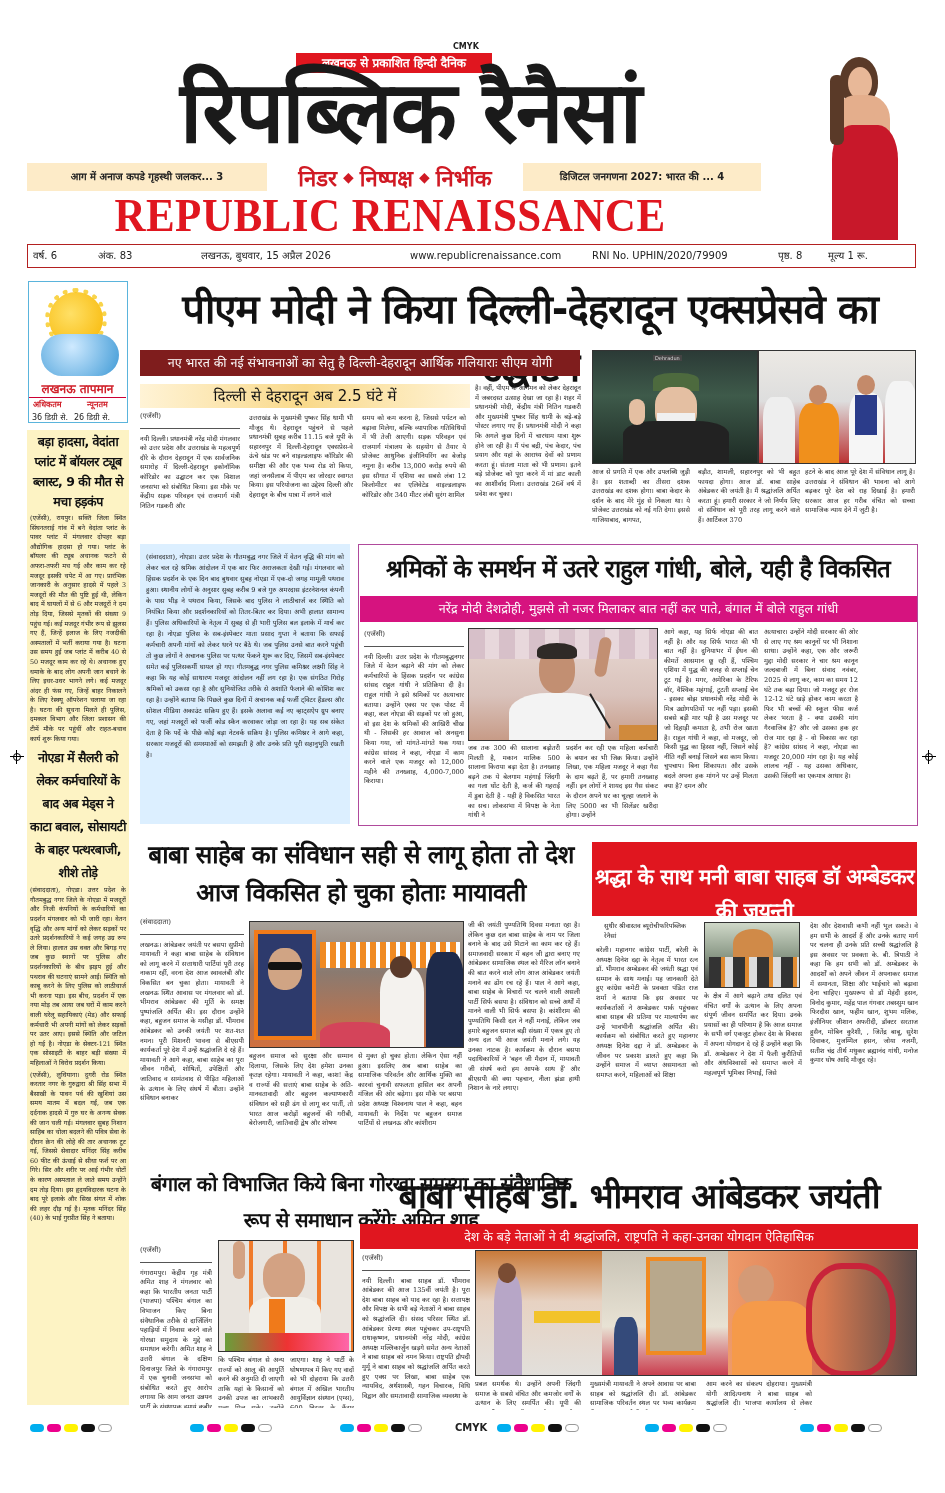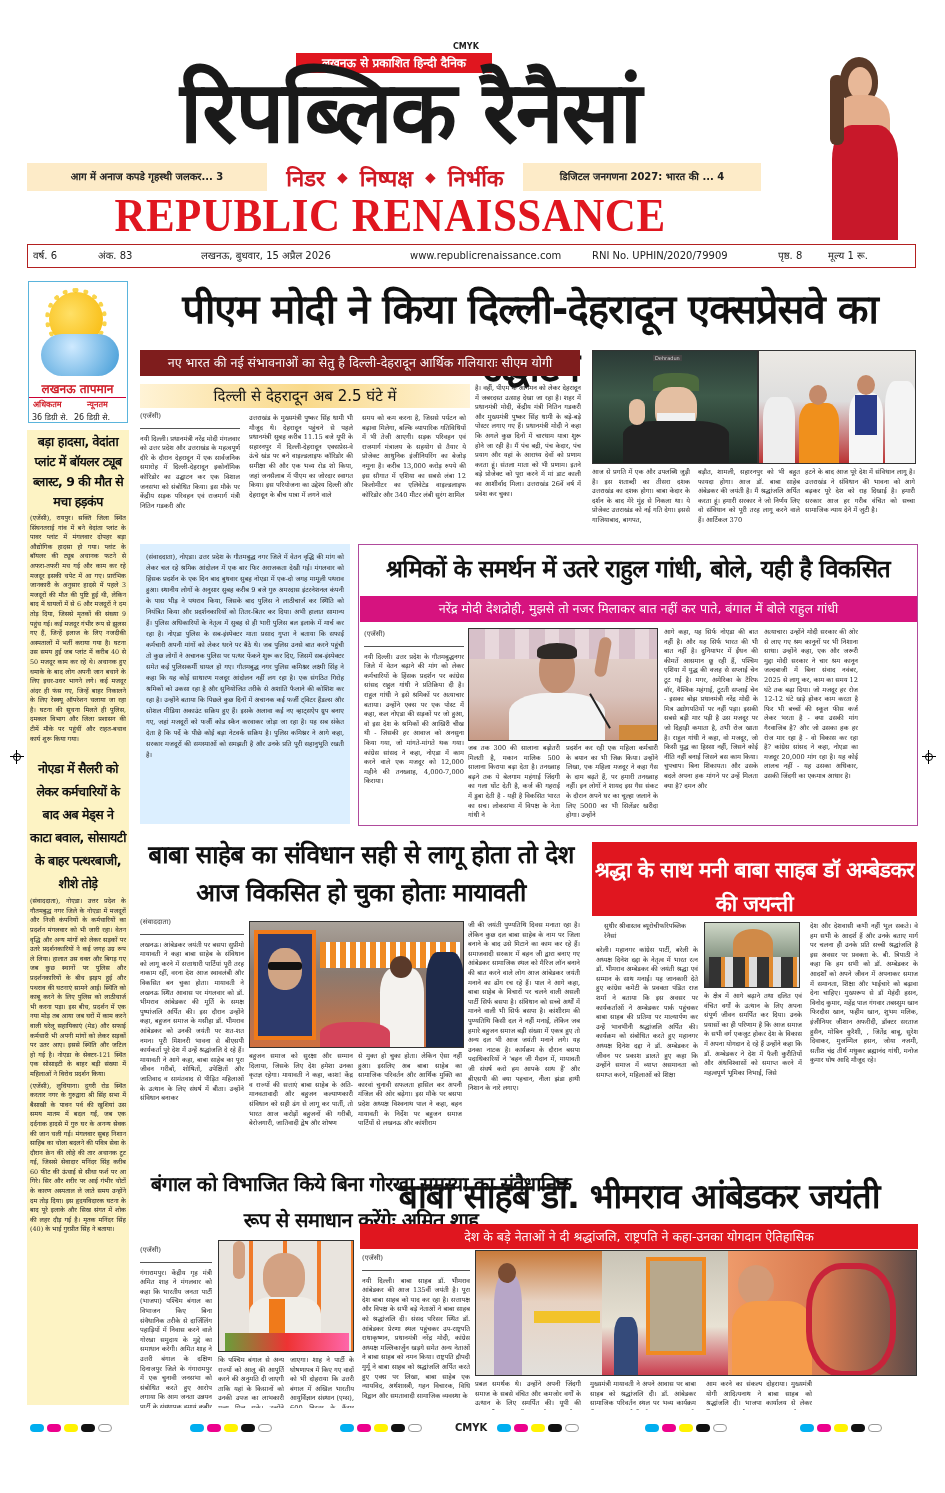--- a/index.html
+++ b/index.html
@@ -18,21 +18,21 @@
 .dot{width:14px;height:8px;border-radius:4px}
 </style>
 </head>
 <body>
 
 <div class="abs" style="left:0;top:0;width:945px;height:250px">
   <div class="abs" style="left:453px;top:42px;font-size:8px;font-weight:bold;color:#222">CMYK</div>
   <div class="abs" style="left:296px;top:53px;width:196px;height:20px;background:#e0161f;color:#fff;font-size:12px;line-height:20px;text-align:center;font-weight:bold">लखनऊ से प्रकाशित हिन्दी दैनिक</div>
   <div class="abs" style="left:55px;top:62px;width:710px;height:100px;font-size:86px;line-height:100px;font-weight:bold;letter-spacing:-2px;color:#1a1a1a;text-align:center">रिपब्लिक रैनैसां</div>
   <div class="abs" style="left:27px;top:163px;width:240px;height:28px;background:#fdebc8;font-size:10px;line-height:28px;text-align:center;font-weight:bold;color:#222">आग में अनाज कपडे गृहस्थी जलकर... 3</div>
-  <div class="abs" style="left:270px;top:160px;width:250px;height:34px;display:flex;justify-content:center;align-items:center;gap:12px;color:#d01a24;font-size:22px;font-weight:bold">
+  <div class="abs" style="left:270px;top:160px;width:250px;height:34px;display:flex;justify-content:center;align-items:center;gap:6px;color:#d01a24;font-size:22px;font-weight:bold">
     <span>निडर</span>
     <span style="font-size:14px">◆</span>
     <span>निष्पक्ष</span>
     <span style="font-size:14px">◆</span>
     <span>निर्भीक</span>
   </div>
   <div class="abs" style="left:523px;top:163px;width:238px;height:28px;background:#fdebc8;font-size:10px;line-height:28px;text-align:center;font-weight:bold;color:#222">डिजिटल जनगणना 2027: भारत की ... 4</div>
   <div class="abs" style="left:30px;top:193px;width:720px;height:46px;font-family:'Liberation Serif',serif;font-size:43px;line-height:46px;font-weight:bold;color:#e0161f;text-align:center;letter-spacing:0.5px;transform:scaleY(1.08)">REPUBLIC RENAISSANCE</div>
 
   <div class="abs" style="left:810px;top:55px;width:100px;height:185px;overflow:hidden">
@@ -63,21 +63,21 @@
   <div class="abs" style="left:0;top:98px;width:97px;font-size:12px;color:#d0202a;text-align:center;border-bottom:1px solid #c03;font-weight:bold">लखनऊ तापमान</div>
   <div class="abs" style="left:4px;top:116px;font-size:8px;color:#d0202a;font-weight:bold">अधिकतम</div>
   <div class="abs" style="left:58px;top:116px;font-size:8px;color:#d0202a;font-weight:bold">न्यूनतम</div>
   <div class="abs" style="left:3px;top:129px;font-size:8px;color:#222">36 डिग्री से.</div>
   <div class="abs" style="left:45px;top:129px;font-size:8px;color:#222">26 डिग्री से.</div>
 </div>
 
 <div class="abs" style="left:27px;top:430px;width:102px;height:975px;background:#fdf3c4;overflow:hidden;padding:0 3px">
   <div class="hl" style="font-size:12.5px;line-height:20px;margin-top:2px">बड़ा हादसा, वेदांता प्लांट में बॉयलर ट्यूब ब्लास्ट, 9 की मौत से मचा हड़कंप</div>
   <div class="body-text" style="font-size:6.4px;line-height:9.6px;margin-top:2px">(एजेंसी), रायपुर। सक्ति जिला स्थित सिंघनतराई गांव में बने वेदांता प्लांट के पावर प्लांट में मंगलवार दोपहर बड़ा औद्योगिक हादसा हो गया। प्लांट के बॉयलर की ट्यूब अचानक फटने से अफरा-तफरी मच गई और काम कर रहे मजदूर इसकी चपेट में आ गए। प्रारंभिक जानकारी के अनुसार हादसे में पहले 3 मजदूरों की मौत की पुष्टि हुई थी, लेकिन बाद में घायलों में से 6 और मजदूरों ने दम तोड़ दिया, जिससे मृतकों की संख्या 9 पहुंच गई। कई मजदूर गंभीर रूप से झुलस गए हैं, जिन्हें इलाज के लिए नजदीकी अस्पतालों में भर्ती कराया गया है। घटना उस समय हुई जब प्लांट में करीब 40 से 50 मजदूर काम कर रहे थे। अचानक हुए धमाके के बाद लोग अपनी जान बचाने के लिए इधर-उधर भागने लगे। कई मजदूर अंदर ही फंस गए, जिन्हें बाहर निकालने के लिए रेस्क्यू ऑपरेशन चलाया जा रहा है। घटना की सूचना मिलते ही पुलिस, दमकल विभाग और जिला प्रशासन की टीमें मौके पर पहुंचीं और राहत-बचाव कार्य शुरू किया गया।</div>
-  <div class="hl" style="font-size:12.5px;line-height:23px;margin-top:13px">नोएडा में सैलरी को लेकर कर्मचारियों के बाद अब मेड्स ने काटा बवाल, सोसायटी के बाहर पत्थरबाजी, शीशे तोड़े</div>
+  <div class="hl" style="font-size:12.5px;line-height:23px;margin-top:2px">नोएडा में सैलरी को लेकर कर्मचारियों के बाद अब मेड्स ने काटा बवाल, सोसायटी के बाहर पत्थरबाजी, शीशे तोड़े</div>
   <div class="body-text" style="font-size:6.4px;line-height:9.6px;margin-top:2px">(संवाददाता), नोएडा। उत्तर प्रदेश के गौतमबुद्ध नगर जिले के नोएडा में मजदूरों और निजी कंपनियों के कर्मचारियों का प्रदर्शन मंगलवार को भी जारी रहा। वेतन वृद्धि और अन्य मांगों को लेकर सड़कों पर उतरे प्रदर्शनकारियों ने कई जगह उग्र रूप ले लिया। हालात उस वक्त और बिगड़ गए जब कुछ स्थानों पर पुलिस और प्रदर्शनकारियों के बीच झड़प हुई और पथराव की घटनाएं सामने आईं। स्थिति को काबू करने के लिए पुलिस को लाठीचार्ज भी करना पड़ा। इस बीच, प्रदर्शन में एक नया मोड़ तब आया जब घरों में काम करने वाली घरेलू सहायिकाएं (मेड) और सफाई कर्मचारी भी अपनी मांगों को लेकर सड़कों पर उतर आए। इससे स्थिति और जटिल हो गई है। नोएडा के सेक्टर-121 स्थित एक सोसाइटी के बाहर बड़ी संख्या में महिलाओं ने विरोध प्रदर्शन किया।</div>
   <div class="body-text" style="font-size:6.4px;line-height:9.6px;margin-top:2px">(एजेंसी), लुधियाना। दुगरी रोड स्थित करतार नगर के गुरुद्वारा श्री सिंह सभा में बैसाखी के पावन पर्व की खुशियां उस समय मातम में बदल गईं, जब एक दर्दनाक हादसे में गुरु घर के अनन्य सेवक की जान चली गई। मंगलवार सुबह निशान साहिब का चोला बदलने की पवित्र सेवा के दौरान क्रेन की लोहे की तार अचानक टूट गई, जिससे सेवादार मनिंदर सिंह करीब 60 फीट की ऊंचाई से सीधा फर्श पर आ गिरे। सिर और शरीर पर आई गंभीर चोटों के कारण अस्पताल ले जाते समय उन्होंने दम तोड़ दिया। इस हृदयविदारक घटना के बाद पूरे इलाके और सिख संगत में शोक की लहर दौड़ गई है। मृतक मनिंदर सिंह (40) के भाई गुरप्रीत सिंह ने बताया।</div>
 </div>
 
 <div class="abs hl" style="left:140px;top:280px;width:780px;height:60px;font-size:40px;line-height:58px;letter-spacing:-1px">पीएम मोदी ने किया दिल्ली-देहरादून एक्सप्रेसवे का उद्घाटन</div>
 <div class="abs" style="left:140px;top:350px;width:440px;height:26px;background:#7f1d1d;color:#fff;font-size:12.5px;line-height:26px;text-align:center">नए भारत की नई संभावनाओं का सेतु है दिल्ली-देहरादून आर्थिक गलियाराः सीएम योगी</div>
 <div class="abs" style="left:140px;top:384px;width:330px;height:24px;background:linear-gradient(90deg,#fff3d6,#f9d98a 50%,#fff3d6);font-size:15px;line-height:24px;text-align:center;color:#111">दिल्ली से देहरादून अब 2.5 घंटे में</div>
 
 <div class="col body-text" style="left:140px;top:412px;width:100px;height:122px">
   <div class="agency">(एजेंसी)</div>
@@ -145,21 +145,21 @@
   <div style="position:absolute;left:70px;top:20px;width:140px;height:26px;background:repeating-linear-gradient(90deg,#f08a22 0 6px,#fff 6px 10px)"></div>
   <div style="position:absolute;left:130px;top:46px;width:44px;height:81px;background:#f4f2ee;border-radius:30% 30% 0 0"></div>
   <div style="position:absolute;left:140px;top:34px;width:22px;height:22px;background:#5a3a2a;border-radius:50%"></div>
   <div style="position:absolute;left:176px;top:30px;width:38px;height:97px;background:#1e2a4a;border-radius:30% 30% 0 0"></div>
   <div style="position:absolute;left:70px;top:100px;width:70px;height:27px;background:#d4445a;border-radius:40% 40% 0 0"></div>
 </div>
 <div class="col body-text" style="left:249px;top:1052px;width:104px;height:106px">बहुजन समाज को सुरक्षा और सम्मान दिलाया, जिसके लिए देश हमेशा उनका कृतज्ञ रहेगा। मायावती ने कहा, काश! केंद्र व राज्यों की सत्ताएं बाबा साहेब के अति-मानवतावादी और बहुजन कल्याणकारी संविधान को सही ढंग से लागू कर पातीं, तो भारत आज करोड़ों बहुजनों की गरीबी, बेरोजगारी, जातिवादी द्वेष और शोषण</div>
 <div class="col body-text" style="left:358px;top:1052px;width:104px;height:106px">से मुक्त हो चुका होता। लेकिन ऐसा नहीं हुआ। इसलिए अब बाबा साहेब का सामाजिक परिवर्तन और आर्थिक मुक्ति का कारवां चुनावी सफलता हासिल कर अपनी मंजिल की ओर बढ़ेगा। इस मौके पर बसपा प्रदेश अध्यक्ष विश्वनाथ पाल ने कहा, बहन मायावती के निर्देश पर बहुजन समाज पार्टियों से लखनऊ और कांशीराम</div>
 <div class="col body-text" style="left:468px;top:921px;width:112px;height:237px">जी की जयंती पुण्यतिथि दिवस मनाता रहा है। लेकिन कुछ दल बाबा साहेब के नाम पर जिला बनाने के बाद उसे मिटाने का काम कर रहे हैं। समाजवादी सरकार में बहन जी द्वारा बनाए गए आंबेडकर सामाजिक स्थल को मैरिज लॉन बनाने की बात करने वाले लोग आज आंबेडकर जयंती मनाने का ढोंग रच रहे हैं। पाल ने आगे कहा, बाबा साहेब के विचारों पर चलने वाली असली पार्टी सिर्फ बसपा है। संविधान को सच्चे अर्थों में मानने वाली भी सिर्फ बसपा है। कांशीराम की पुण्यतिथि किसी दल ने नहीं मनाई, लेकिन जब हमारे बहुजन समाज बड़ी संख्या में एकत्र हुए तो अन्य दल भी आज जयंती मनाने लगे। यह उनका नाटक है। कार्यक्रम के दौरान बसपा पदाधिकारियों ने 'बहन जी मैदान में, मायावती जी संघर्ष करो हम आपके साथ हैं' और बीएसपी की क्या पहचान, नीला झंडा हाथी निशान के नारे लगाए।</div>
 
-<div class="abs hl" style="left:592px;top:842px;width:325px;height:74px;background:#e0161f;color:#fff;font-size:21px;line-height:34px;padding-top:11px">श्रद्धा के साथ मनी बाबा साहब डॉ अम्बेडकर की जयन्ती</div>
+<div class="abs hl" style="left:592px;top:842px;width:325px;height:74px;background:#e0161f;color:#fff;font-size:21px;line-height:34px;padding-top:18px">श्रद्धा के साथ मनी बाबा साहब डॉ अम्बेडकर की जयन्ती</div>
 <div class="col body-text" style="left:596px;top:922px;width:100px;height:24px;text-align:left;padding-left:8px">सुधीर श्रीवास्तव ब्यूरोचीफरिपब्लिक रेनैसां</div>
 <div class="col body-text" style="left:596px;top:946px;width:102px;height:212px">बरेली। महानगर कांग्रेस पार्टी, बरेली के अध्यक्ष दिनेश दद्दा के नेतृत्व में भारत रत्न डॉ. भीमराव अम्बेडकर की जयंती श्रद्धा एवं सम्मान के साथ मनाई। यह जानकारी देते हुए कांग्रेस कमेटी के प्रवक्ता पंडित राज शर्मा ने बताया कि इस अवसर पर कार्यकर्ताओं ने अम्बेडकर पार्क पहुंचकर बाबा साहब की प्रतिमा पर माल्यार्पण कर उन्हें भावभीनी श्रद्धांजलि अर्पित की। कार्यक्रम को संबोधित करते हुए महानगर अध्यक्ष दिनेश दद्दा ने डॉ. अम्बेडकर के जीवन पर प्रकाश डालते हुए कहा कि उन्होंने समाज में व्याप्त असमानता को समाप्त करने, महिलाओं को शिक्षा</div>
 <div class="photo" style="left:704px;top:922px;width:96px;height:66px;background:linear-gradient(180deg,#cfd8c8,#8c9a88 50%,#3b3a3a)">
   <div style="position:absolute;left:28px;top:6px;width:40px;height:28px;border-radius:50% 50% 0 0;background:#d08a48"></div>
   <div style="position:absolute;left:4px;top:34px;width:90px;height:32px;background:repeating-linear-gradient(90deg,#333 0 12px,#e08a30 12px 16px,#ddd 16px 24px)"></div>
 </div>
 <div class="col body-text" style="left:704px;top:992px;width:98px;height:166px">के क्षेत्र में आगे बढ़ाने तथा दलित एवं वंचित वर्गों के उत्थान के लिए अपना संपूर्ण जीवन समर्पित कर दिया। उनके प्रयासों का ही परिणाम है कि आज समाज के सभी वर्ग एकजुट होकर देश के विकास में अपना योगदान दे रहे हैं उन्होंने कहा कि डॉ. अम्बेडकर ने देश में फैली कुरीतियों और अंधविश्वासों को समाप्त करने में महत्वपूर्ण भूमिका निभाई, जिसे</div>
 <div class="col body-text" style="left:810px;top:922px;width:108px;height:236px">देश और देशवासी कभी नहीं भूल सकते। वे हम सभी के आदर्श हैं और उनके बताए मार्ग पर चलना ही उनके प्रति सच्ची श्रद्धांजलि है इस अवसर पर प्रवक्ता के. बी. त्रिपाठी ने कहा कि हम सभी को डॉ. अम्बेडकर के आदर्शों को अपने जीवन में अपनाकर समाज में समानता, शिक्षा और भाईचारे को बढ़ावा देना चाहिए। मुख्यरूप से डॉ मेहंदी हसन, विनोद कुमार, महेंद्र पाल गंगवार तबस्सुम खान फिरदौस खान, फहीम खान, शुभम मलिक, इंजीनियर जीशान अफरीदी, डॉक्टर सरताज हुसैन, मोबिन कुरैशी, , जितेंद्र बाबू, सुरेश दिवाकर, मुजम्मिल हसन, जोया नजमी, सतीश चंद्र तीर्थ मधुकर ब्रह्मानंद गांधी, मनोज कुमार घोष आदि मौजूद रहे।</div>
 
 <div class="abs hl" style="left:140px;top:1166px;width:442px;height:78px;font-size:20px;line-height:36px;letter-spacing:-0.6px">बंगाल को विभाजित किये बिना गोरखा समस्या का संवैधानिक रूप से समाधान करेंगेः अमित शाह</div>

